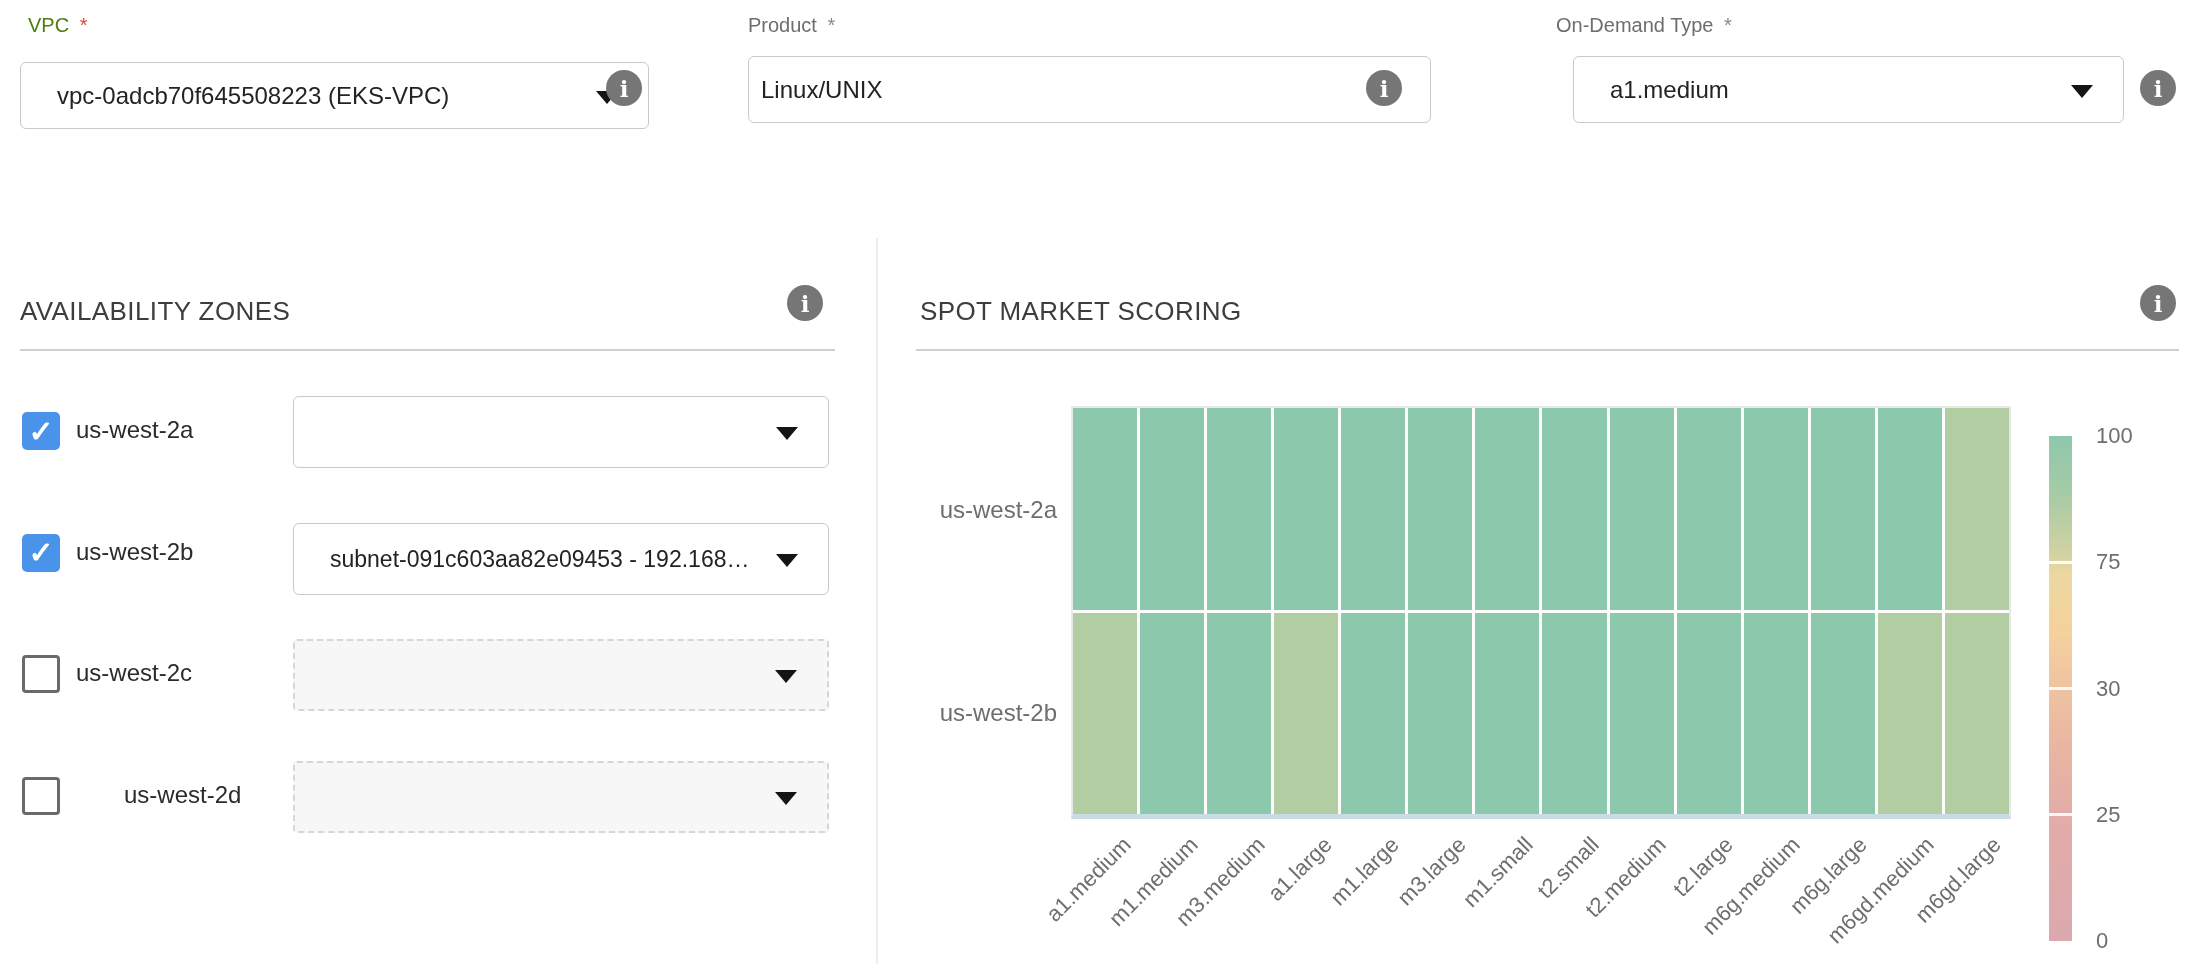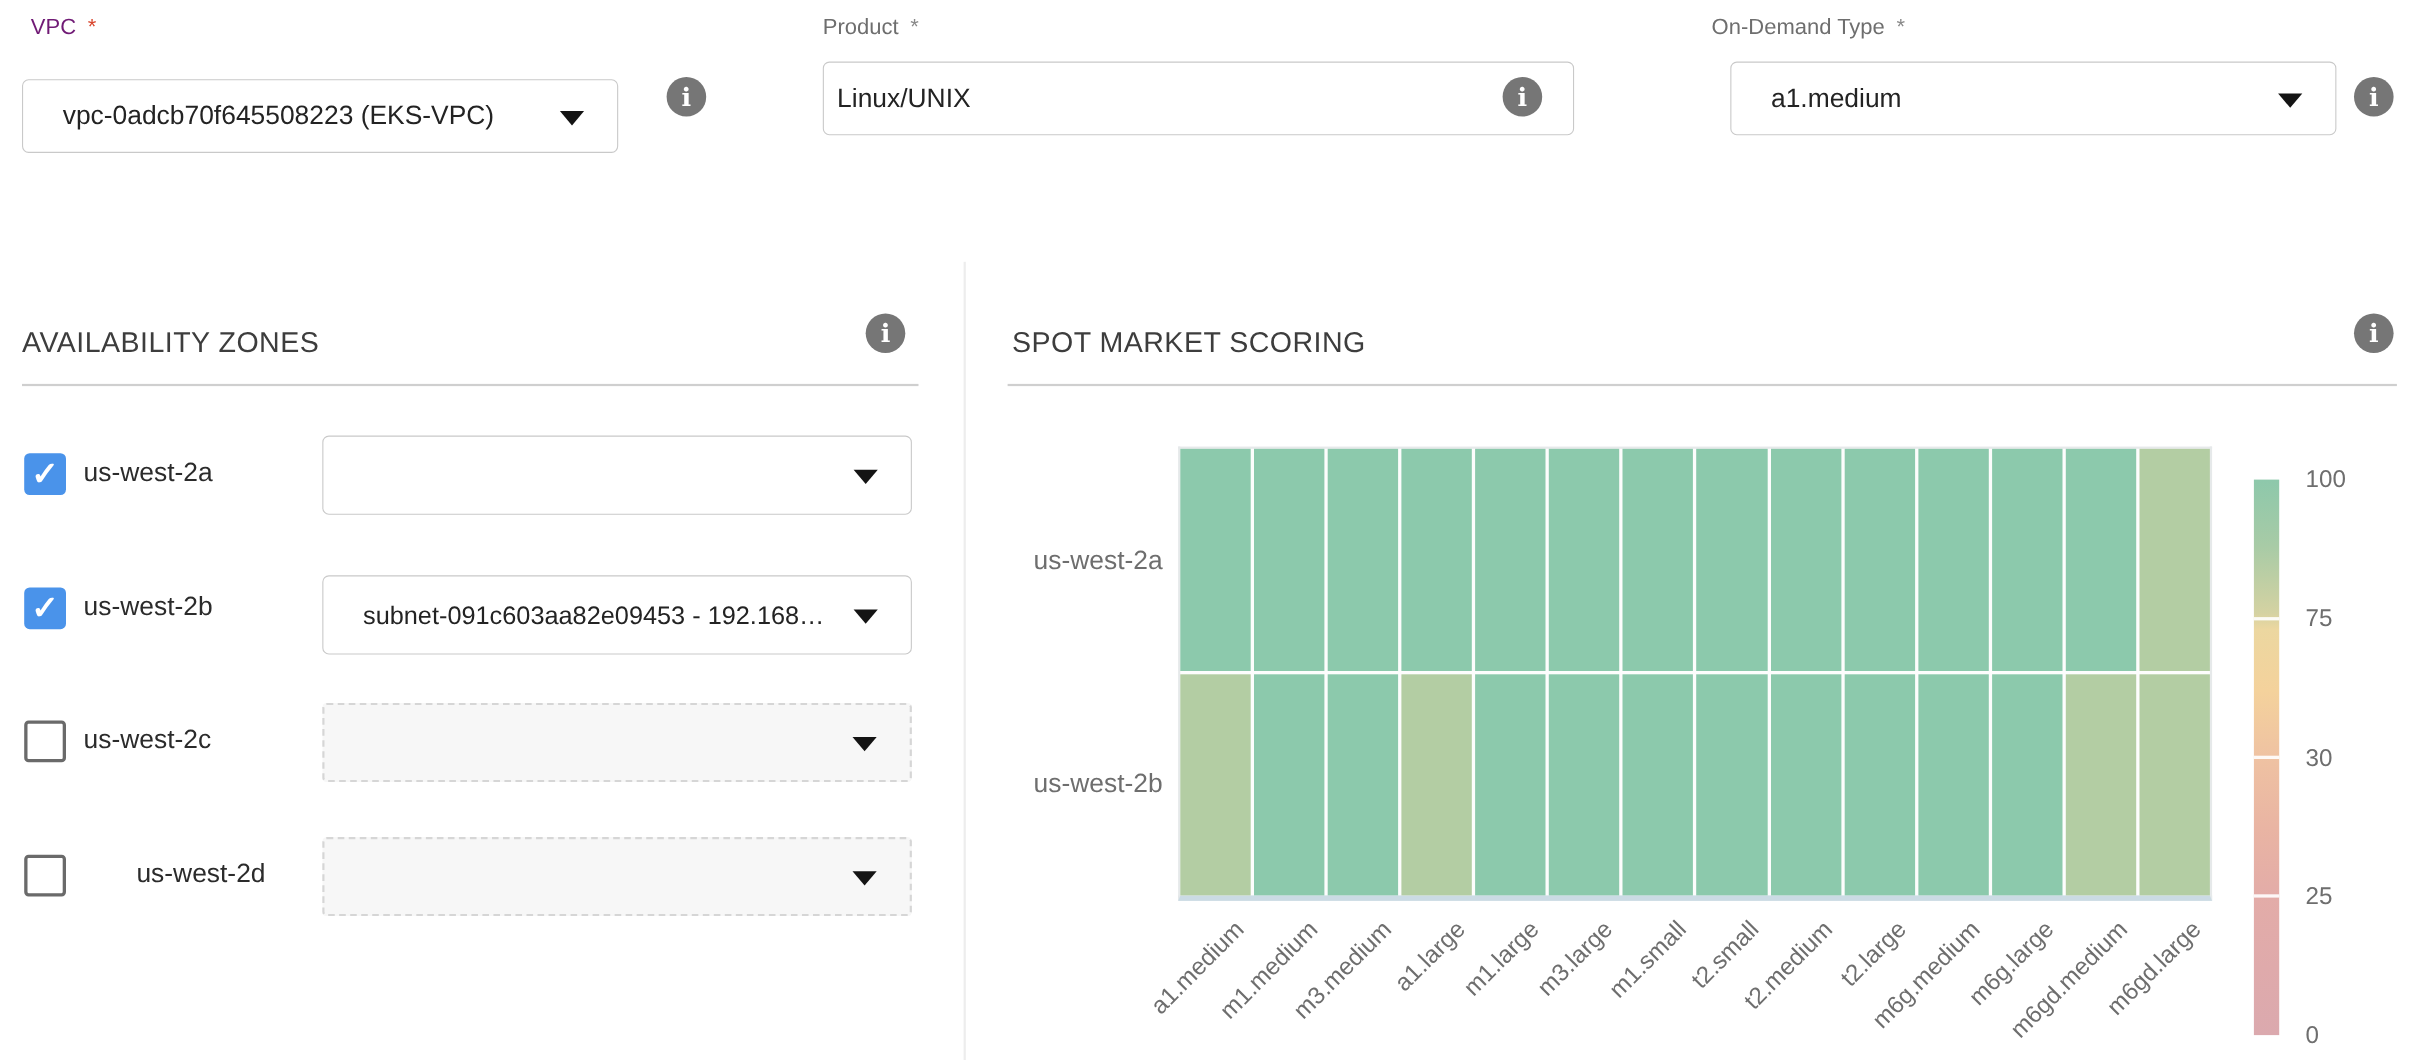--- a/index.html
+++ b/index.html
@@ -55,24 +55,24 @@
   #legend-bar { position:absolute; left:2049px; top:436px; width:23px; height:505px; }
   .legend-tick-line { position:absolute; left:0; width:100%; height:3px; background:#fff; opacity:.9; }
   .legend-tick-label { position:absolute; left:2096px; font-size:22px; color:#6e6e6e; }
 </style>
 </head>
 <body>
 
 <div id="page">
 
   <div class="field-label" style="left:28px; top:14px;">
-    <span style="color:#701a75;">VPC</span>
+    <span style="color:#4d7c0f;">VPC</span>
     <span class="req" style="color:#d9472f;">*</span>
   </div>
-  <div class="select-box" style="left:20px; top:72px; width:542px;">
+  <div class="select-box" style="left:20px; top:62px; width:629px;">
     <span>vpc-0adcb70f645508223 (EKS-VPC)</span>
     <span class="caret"></span>
   </div>
   <div class="info-icon" style="left:606px; top:70px;">i</div>
 
   <div class="field-label" style="left:748px; top:14px;">
     <span>Product</span>
     <span class="req" style="color:#8a8a8a;">*</span>
   </div>
   <div class="select-box" style="left:748px; top:56px; width:683px;padding-left:12px;">

